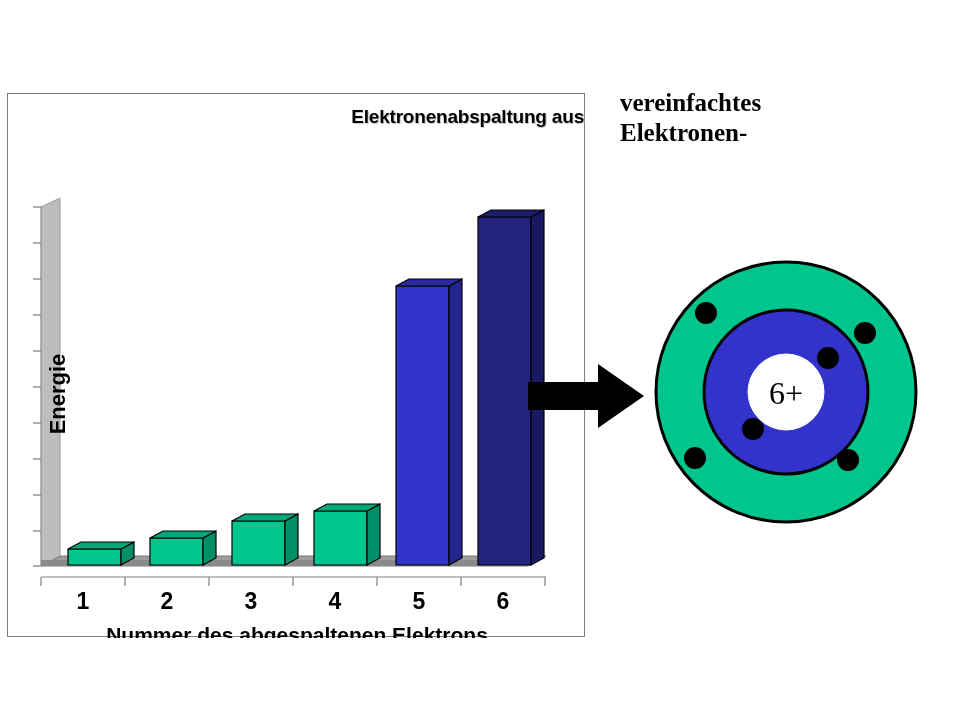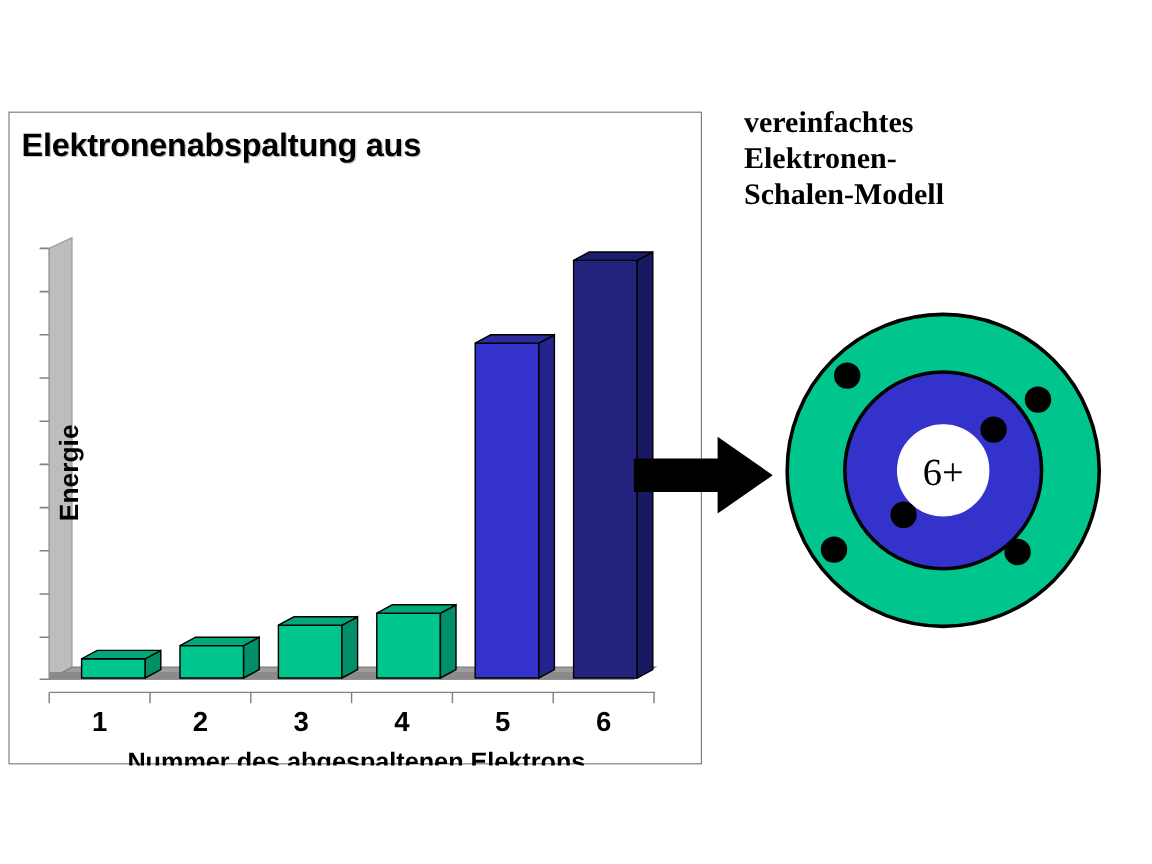--- a/index.html
+++ b/index.html
@@ -22,25 +22,25 @@
     top: 93px;
     width: 578px;
     height: 544px;
     border: 1px solid #808080;
     background: #ffffff;
     box-sizing: border-box;
   }
 
   #chart-title {
     position: absolute;
-    left: 10px;
+    left: 0;
     top: 12px;
     width: 100%;
-    text-align: left;
-    font-size: 27px;
+    text-align: right;
+    font-size: 19px;
     font-weight: bold;
     line-height: 1.16;
     color: #000000;
     letter-spacing: -0.2px;
     text-shadow: 1px 1px 0 #c8c8c8;
   }
 
   
   #plot {
     position: absolute;
@@ -178,21 +178,20 @@
   </svg>
 </div>
 
 <svg id="arrow" viewBox="0 0 116 64" xmlns="http://www.w3.org/2000/svg">
   <polygon points="0,18 70,18 70,0 116,32 70,64 70,46 0,46" fill="#000000"></polygon>
 </svg>
 
 <div id="right-title">
   <span class="ln">vereinfachtes</span>
   <span class="ln">Elektronen-</span>
-  <span class="ln">Schalen-Modell</span>
 </div>
 
 <svg id="atom" viewBox="0 0 268 268" xmlns="http://www.w3.org/2000/svg">
 
   <circle cx="134" cy="134" r="130" fill="#00c58c" stroke="#000000" stroke-width="3"></circle>
 
   <circle cx="134" cy="134" r="82" fill="#3333cc" stroke="#000000" stroke-width="3"></circle>
 
   <circle cx="134" cy="134" r="38" fill="#ffffff" stroke="#ffffff" stroke-width="1"></circle>
   <text x="134" y="146" text-anchor="middle" font-family="Liberation Serif, serif" font-size="32" fill="#000000">6+</text>

